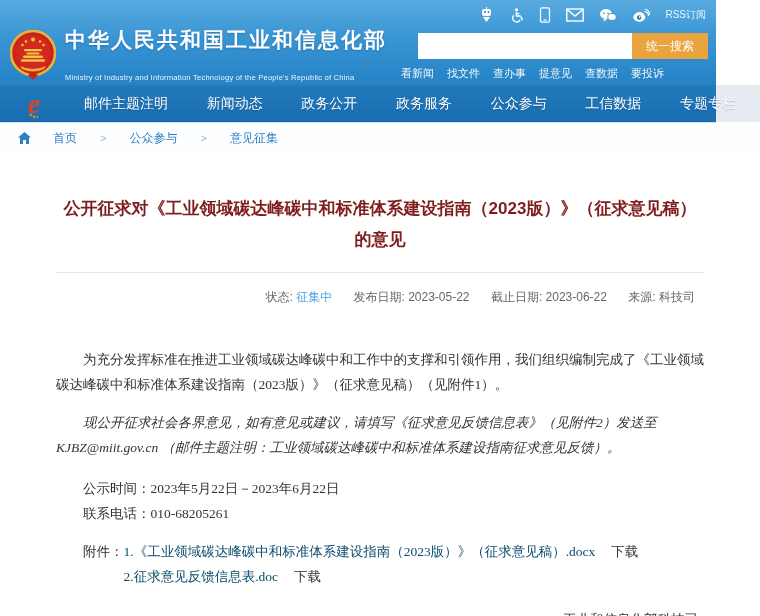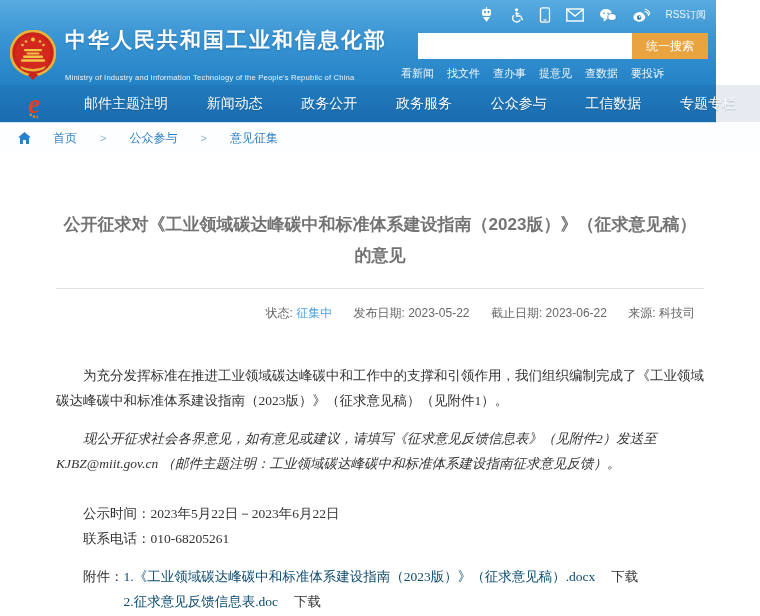--- a/index.html
+++ b/index.html
@@ -51,37 +51,37 @@
   .breadcrumb{
     height:30px;display:flex;align-items:center;padding-left:18px;
     font-size:12px;background:#fdfeff;gap:16px;
   }
   .breadcrumb .home-icon{margin-right:6px;display:flex;align-items:center;}
   .crumb{color:#2e7fc6;cursor:pointer;}
   .crumb-sep{color:#8fb6d8;margin:0 7px;font-size:11px;}
   
   .article{width:648px;margin:0 auto;color:#333;}
   .article-title{
-    margin-top:56px;text-align:center;font-size:17px;font-weight:bold;
-    color:#737373;line-height:1.85;
+    margin-top:40px;text-align:center;font-size:17px;font-weight:bold;
+    color:#7f1d1d;line-height:1.85;
   }
   .title-divider{border:none;border-top:1px solid #e3e3e3;margin:16px 0 0 0;}
   .status-row{
     margin-top:16px;text-align:right;font-size:12px;color:#666;
   }
   .status-row .seg{margin:0 9px;white-space:nowrap;}
   .status-value{color:#4aa0e0;}
   .article-body{
     margin-top:42px;font-family:"Liberation Serif",serif;
     font-size:13.5px;line-height:1.85;color:#333;
   }
   .article-body p{margin:0;text-indent:2em;}
   .article-body p.para2{margin-top:13px;font-style:italic;}
   .meta-line{margin-top:0;text-indent:2em;}
-  .meta-block{margin-top:25px;}
+  .meta-block{margin-top:16px;}
   .attach-block{margin-top:13px;}
   .attach-line{white-space:nowrap;}
   .attach-line.second{padding-left:5em;}
   .attach-line .label{}
   .attach-name{color:#0c4a6e;text-decoration:none;cursor:pointer;}
   .attach-dl{color:#333;text-decoration:none;cursor:pointer;margin-left:16px;}
   .signature-block{
     margin-top:16px;text-align:right;padding-right:6px;
     font-family:"Liberation Serif",serif;font-size:13.5px;color:#333;line-height:2.1;
   }

